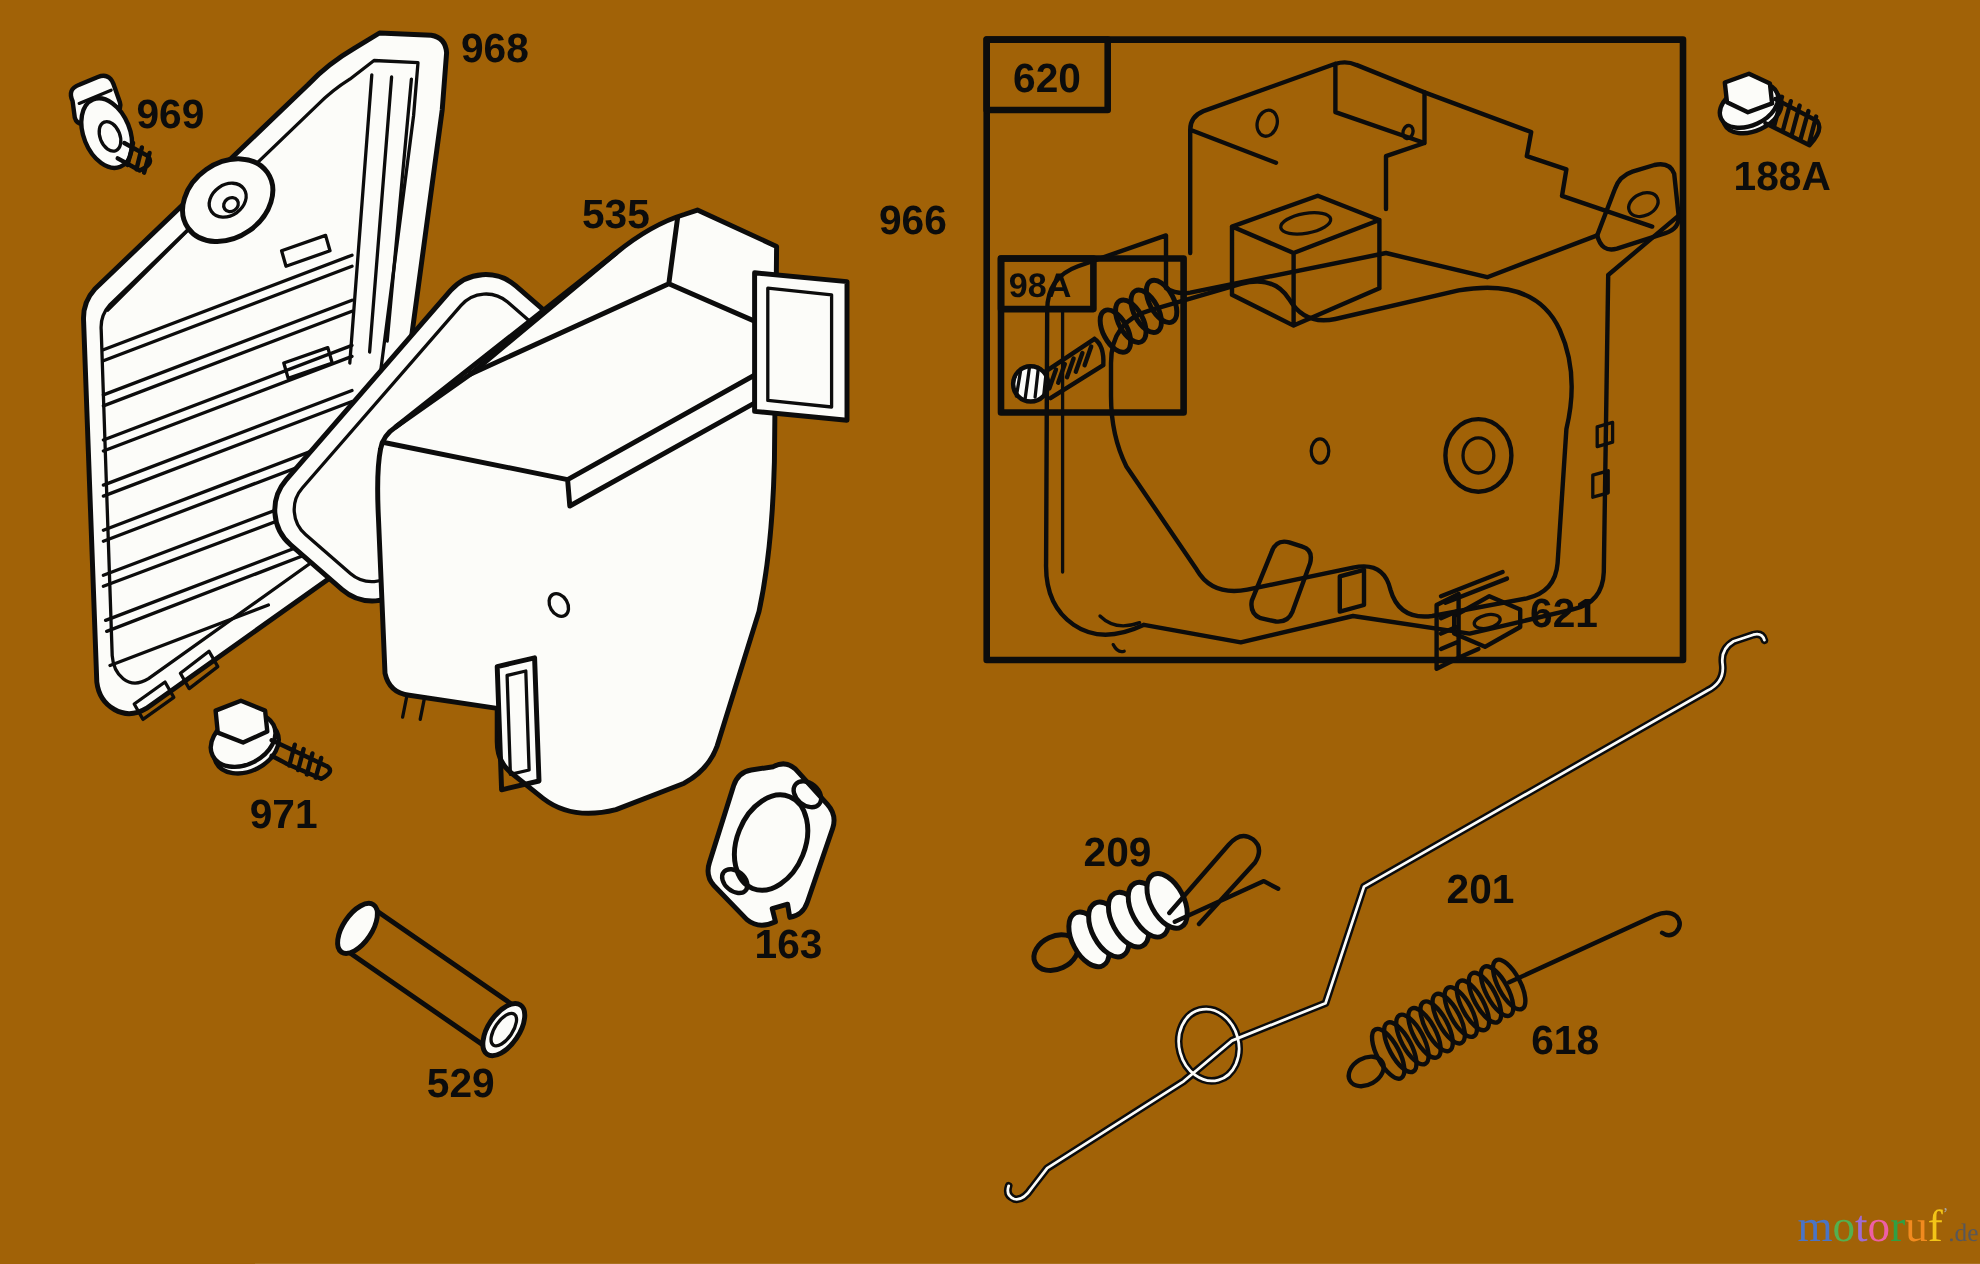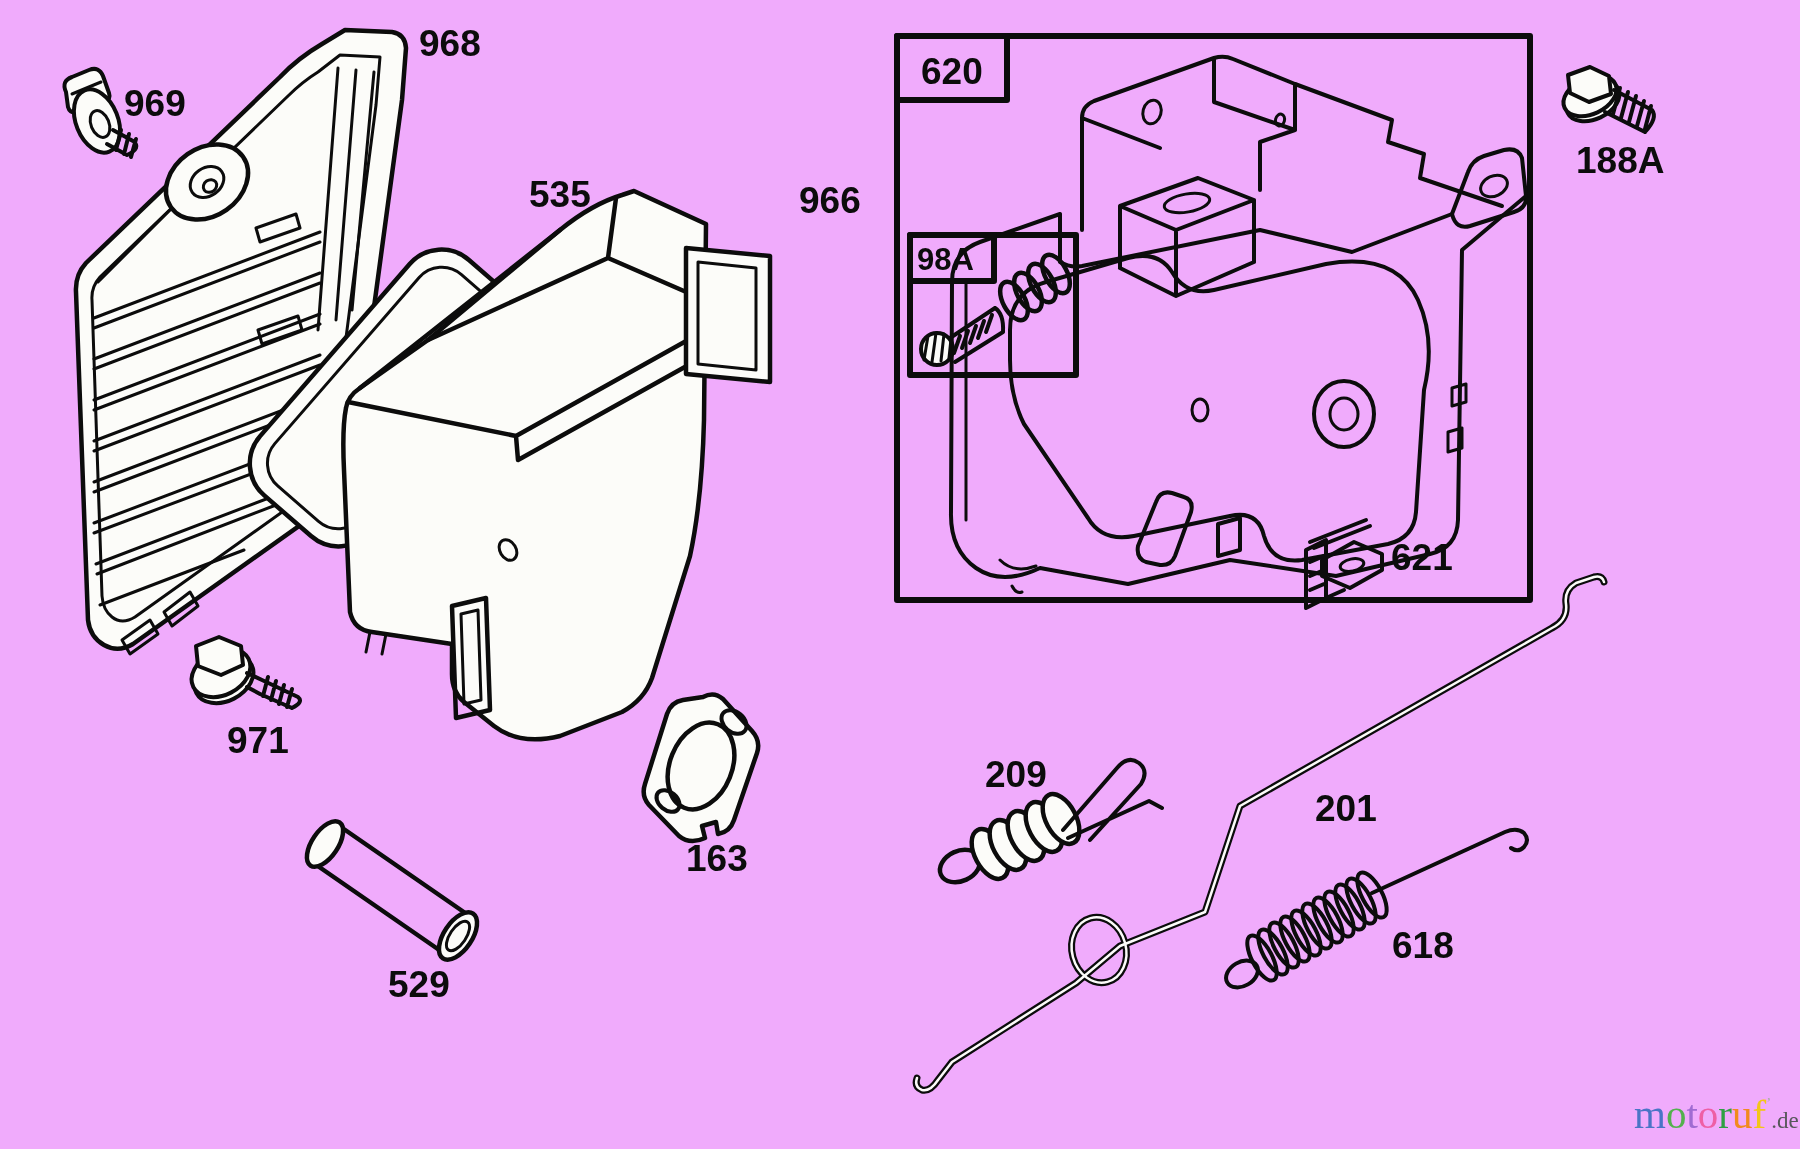--- a/index.html
+++ b/index.html
@@ -1,16 +1,16 @@
 <!DOCTYPE html>
 <html><head>
 <meta charset="utf-8">
 <style>
   html,body{margin:0;padding:0;background:#ffffff;}
-  .stage{position:relative;width:1800px;height:1149px;background:#f0abfc;overflow:hidden;
+  .stage{position:relative;width:1800px;height:1149px;background:#a16207;overflow:hidden;
          font-family:"Liberation Sans",sans-serif;}
   svg{position:absolute;left:0;top:0;}
   .ln{stroke:#0c0c0c;fill:none;stroke-linecap:round;stroke-linejoin:round;}
   .w45{stroke-width:4.5;}
   .w4{stroke-width:4;}
   .w3{stroke-width:3;}
   .w6{stroke-width:6;}
   .fillbg{fill:#fcfcf9;}
   .part-label{font-family:"Liberation Sans",sans-serif;font-weight:700;font-size:37px;fill:#0c0c0c;}
   .part-label.small{font-size:31px;}

